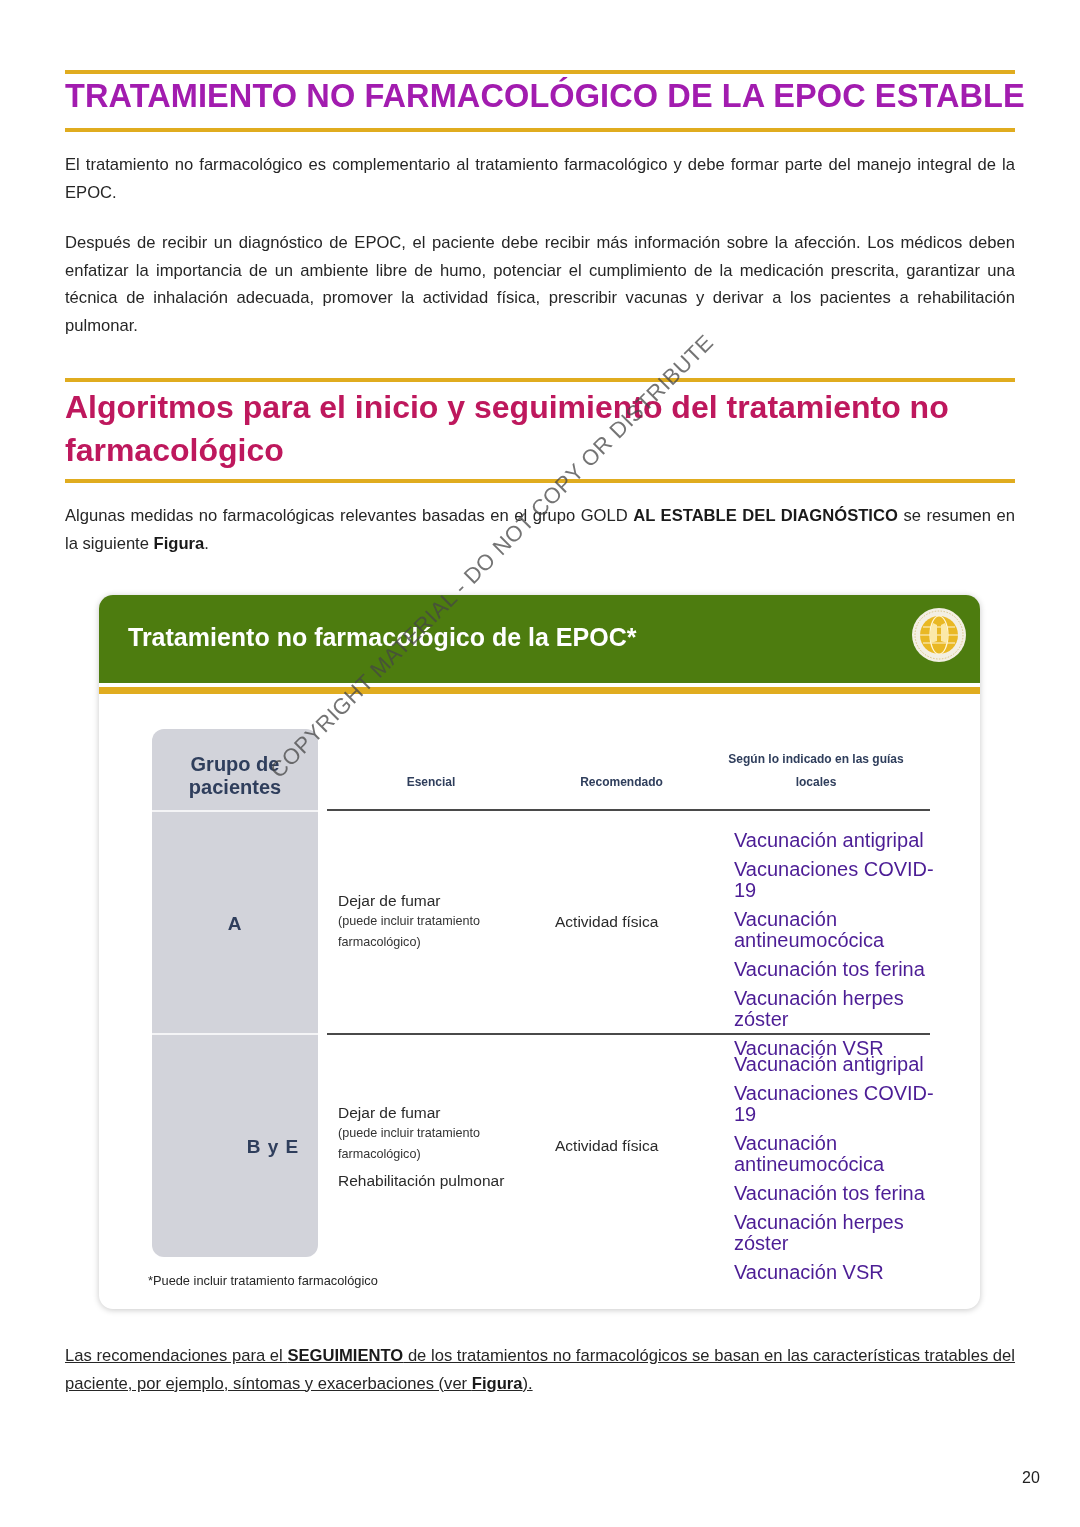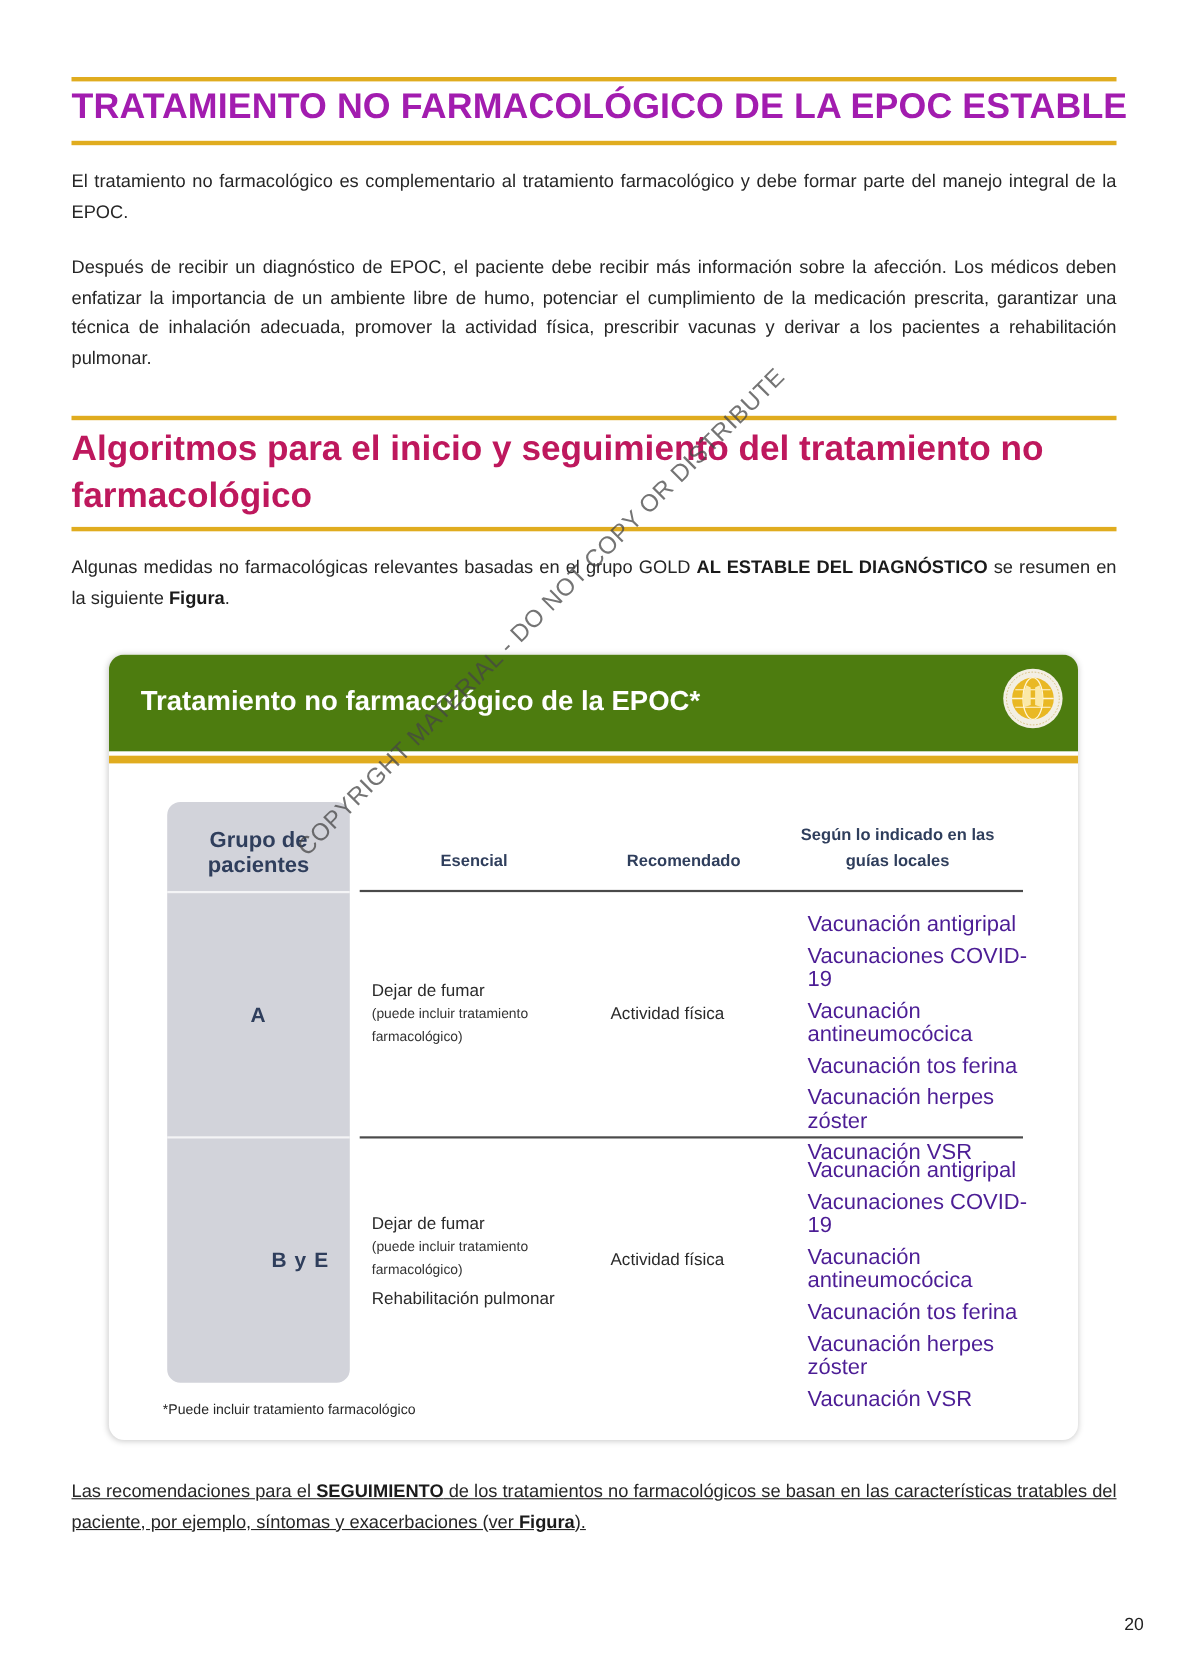--- a/index.html
+++ b/index.html
@@ -48,21 +48,21 @@
     .group-sep { position: absolute; left: 0; width: 166px; height: 2px; background: #f4f4f6; }
     .group-head {
       position: absolute; left: 0; top: 24px; width: 166px; text-align: center;
       font-size: 20px; font-weight: bold; color: #2f3e5c; line-height: 23px;
     }
     .group-label {
       position: absolute; left: 0; width: 166px; text-align: center;
       font-size: 19px; font-weight: bold; color: #2f3e5c; letter-spacing: 1px;
     }
     .col-head {
-      position: absolute; font-size: 15px; font-weight: bold; color: #2f3e5c;
+      position: absolute; font-size: 12px; font-weight: bold; color: #2f3e5c;
       text-align: center; line-height: 23px;
     }
     .row-rule { position: absolute; left: 228px; width: 603px; height: 1.5px; background: #4a4a4a; }
     .cell { position: absolute; font-size: 15.5px; color: #2a2a2a; }
     .cell-small { font-size: 12.6px; line-height: 21px; color: #333; }
     .vac-list { position: absolute; left: 619px; width: 220px; font-size: 20px; color: #4c1d95; margin-left: 16px; }
     .vac-list div { line-height: 21px; }
     .footnote {
       position: absolute; left: 49px; top: 678px; font-size: 12.8px; color: #262626;
     }

